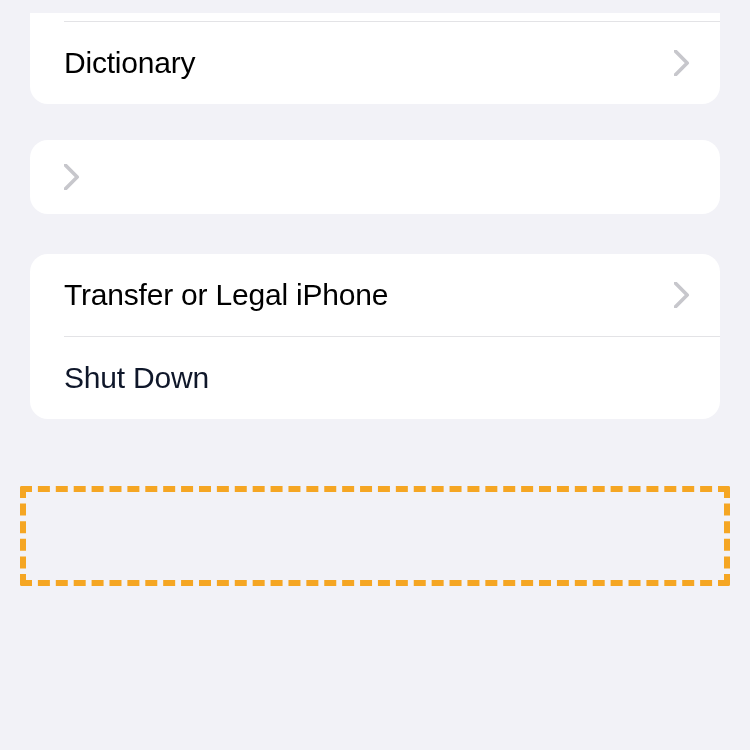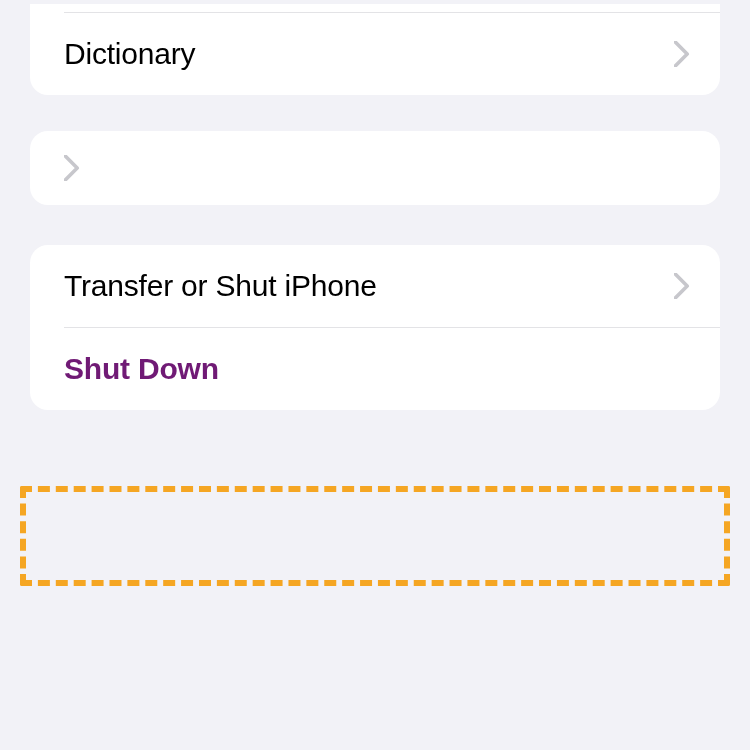--- a/index.html
+++ b/index.html
@@ -17,21 +17,21 @@
     .container {
       padding: 0;
     }
     .section {
       margin: 36px 30px;
       background: #ffffff;
       border-radius: 18px;
       overflow: hidden;
     }
     .section.first {
-      margin-top: 4px;
+      margin-top: 13px;
       border-top-left-radius: 0;
       border-top-right-radius: 0;
     }
     .section.last {
       margin-top: 40px;
       position: relative;
     }
     .row {
       display: flex;
       align-items: center;
@@ -50,22 +50,21 @@
       border-top: 1px solid #e3e3e6;
       margin-left: 34px;
     }
     .label {
       font-size: 30px;
       letter-spacing: -0.2px;
       color: #000000;
       font-weight: 400;
     }
     .label.link {
-      color: #701a75;
-      font-weight: bold;
+      color: #0f172a;
     }
     .chevron {
       color: #c7c7cc;
       flex-shrink: 0;
     }
     .chevron svg {
       display: block;
     }
     .highlight-box {
       position: absolute;
@@ -103,21 +102,21 @@
         <svg width="16" height="26" viewBox="0 0 12 20">
             <path d="M1 1 L10 10 L1 19" stroke="currentColor" stroke-width="2.8" fill="none" stroke-linecap="round" stroke-linejoin="round"></path>
           </svg>
       </span>
     </div>
   </div>
 
 
   <div class="section last">
     <div class="row">
-      <span class="label">Transfer or Shut iPhone</span>
+      <span class="label">Transfer or Legal iPhone</span>
       <span class="chevron">
         <svg width="16" height="26" viewBox="0 0 12 20">
             <path d="M1 1 L10 10 L1 19" stroke="currentColor" stroke-width="2.8" fill="none" stroke-linecap="round" stroke-linejoin="round"></path>
           </svg>
       </span>
     </div>
     <div class="divider"></div>
     <div class="row">
       <span class="label link">Shut Down</span>
     </div>

